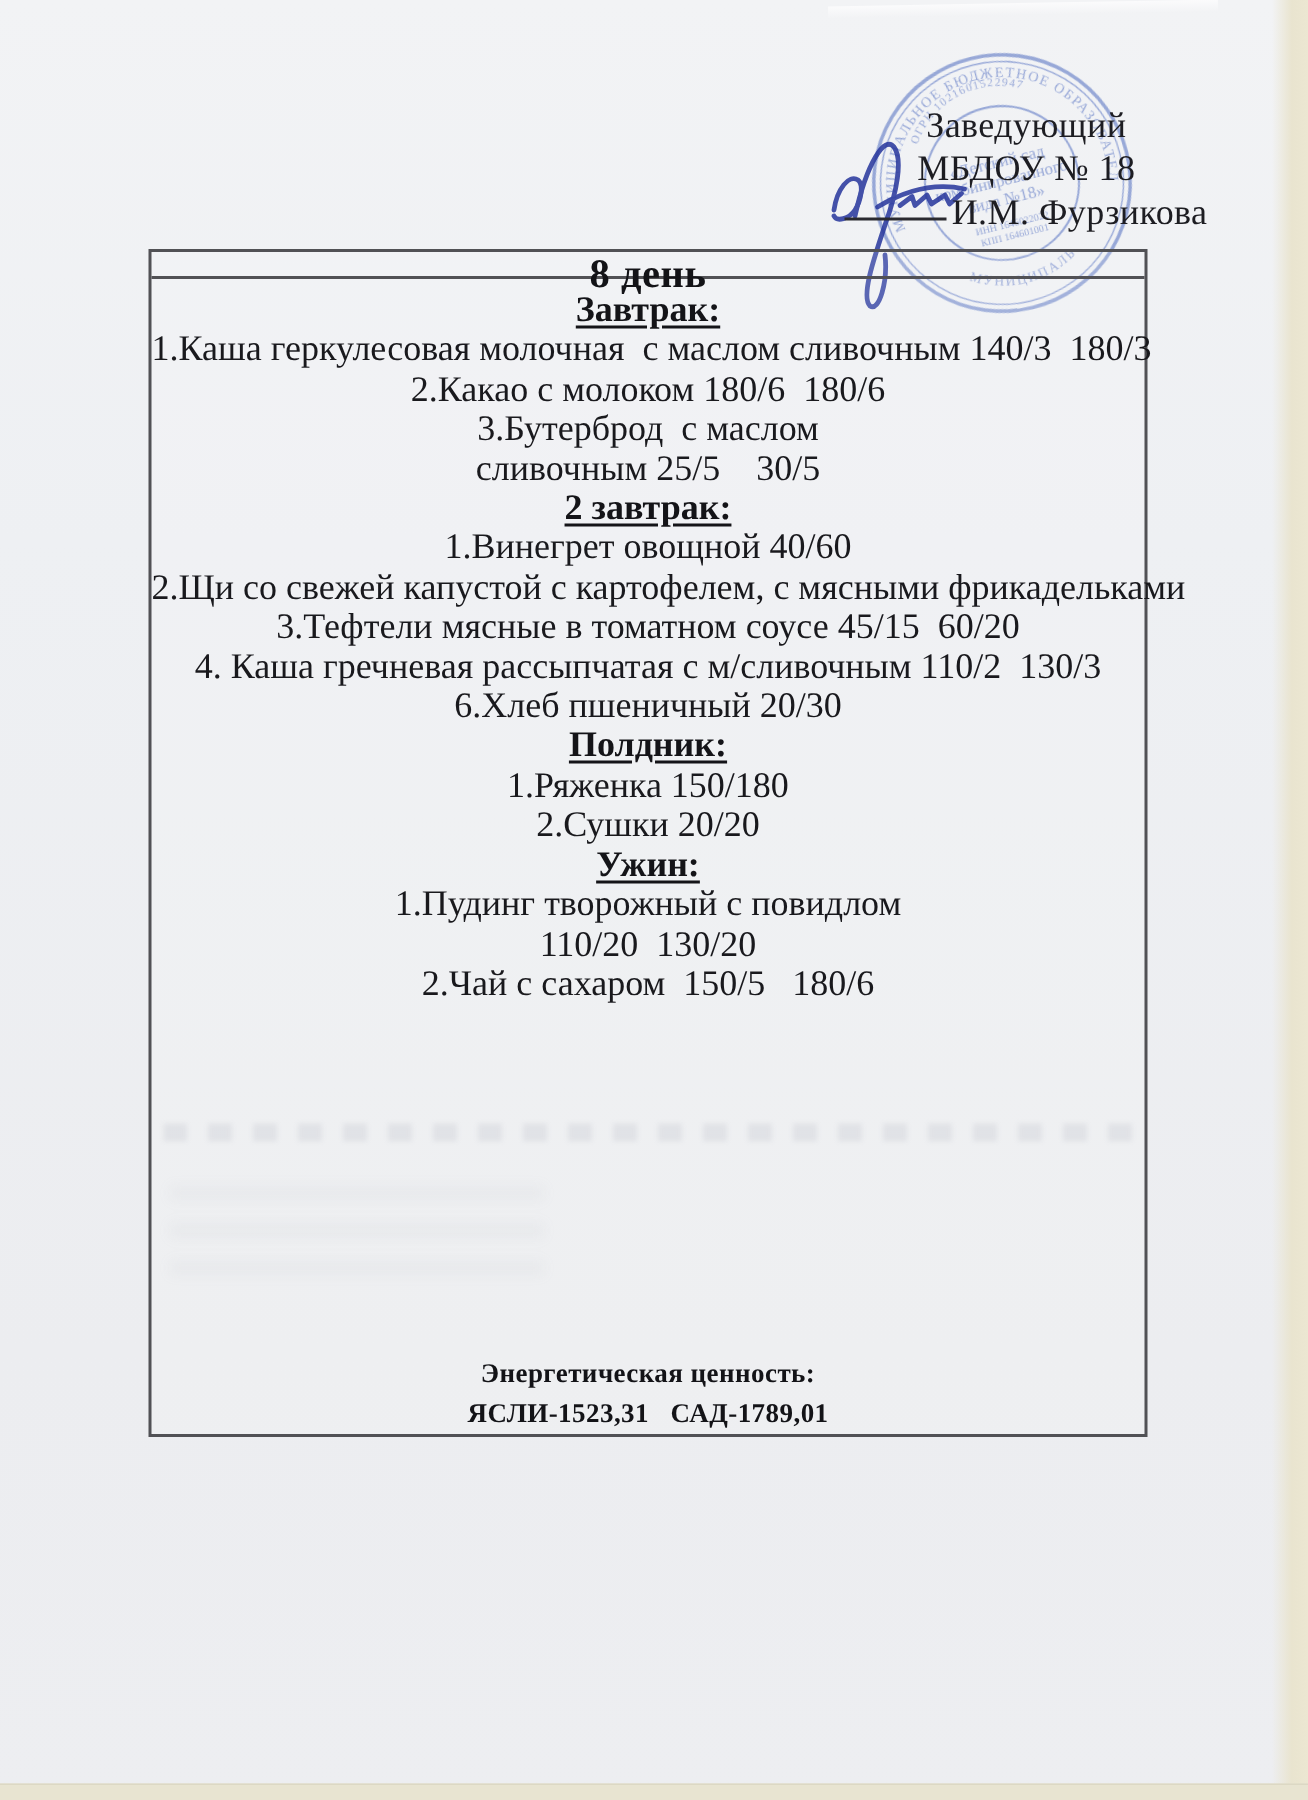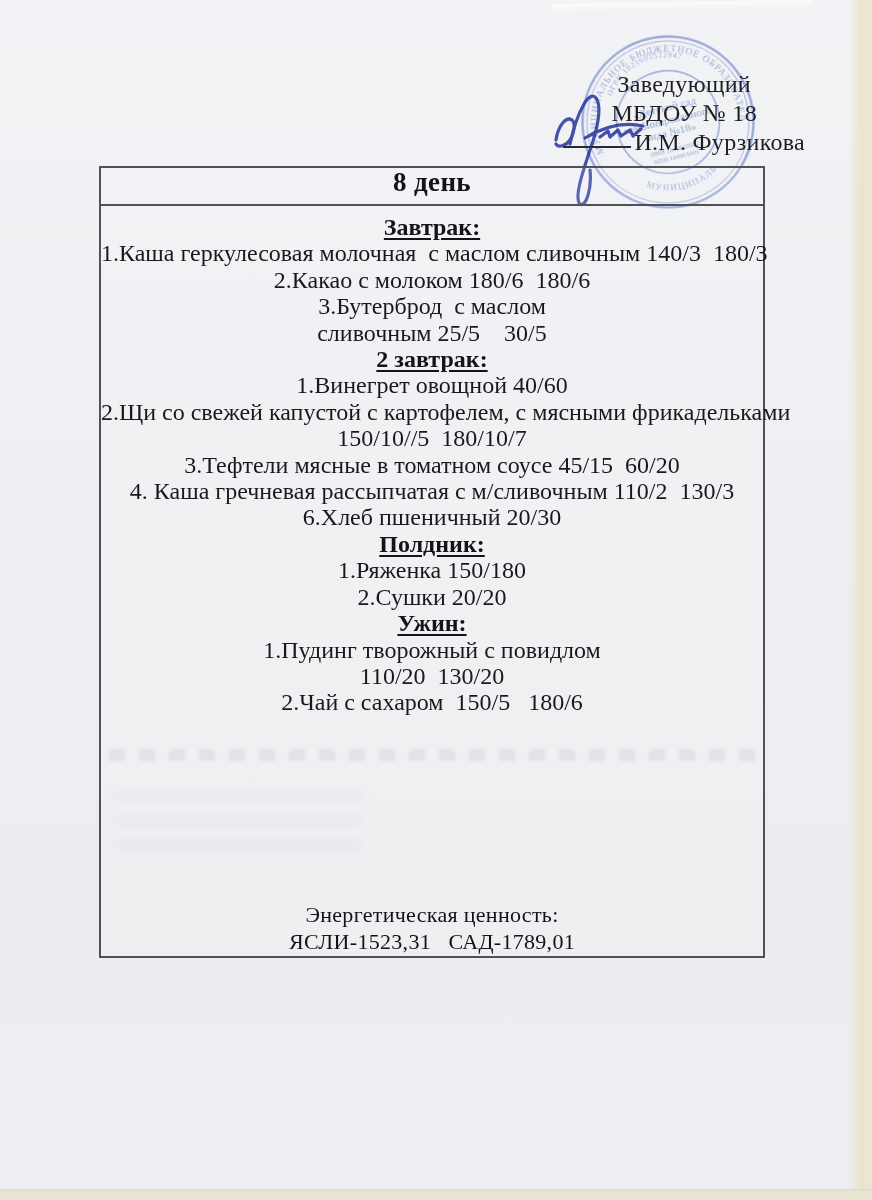--- a/index.html
+++ b/index.html
@@ -51,36 +51,36 @@
     overflow:visible;
   }
 
   
   .menu-box{
     position:absolute;left:99px;top:166px;width:666px;height:792px;
     border:2px solid #515155;box-sizing:border-box;
     background:rgba(255,255,255,0.12);
   }
   .menu-head{
-    height:38px;border-bottom:2px solid #515155;box-sizing:border-box;
+    height:18px;border-bottom:2px solid #515155;box-sizing:border-box;
     text-align:center;font-weight:bold;font-size:27px;line-height:29px;
     color:#131317;letter-spacing:.4px;
   }
   .menu-body{
     padding-top:8px;text-align:center;color:#19191d;
   }
   .line{font-size:24px;line-height:26.4px;white-space:pre;}
   .sec{font-weight:bold;color:#141418;}
   .sec .und{
     text-decoration:underline;text-decoration-thickness:2px;text-underline-offset:3px;
   }
   .energy{
     position:absolute;left:0;right:0;bottom:1px;text-align:center;
   }
-  .energy .line{font-weight:normal;font-size:22px;line-height:26.5px;color:#131317;letter-spacing:.3px;}
+  .energy .line{font-weight:bold;font-size:18px;line-height:26.5px;color:#131317;letter-spacing:.3px;}
 
   
   .ghost{position:absolute;pointer-events:none;}
   .g1{
     left:8px;right:8px;top:581px;height:12px;opacity:.55;filter:blur(1.6px);
     background:repeating-linear-gradient(90deg,rgba(148,153,168,.28) 0 16px,rgba(148,153,168,0) 16px 30px);
   }
   .g2{
     left:12px;width:250px;top:622px;height:72px;opacity:.5;filter:blur(4px);
     background:repeating-linear-gradient(180deg,rgba(158,163,176,.14) 0 11px,rgba(158,163,176,0) 11px 25px);
@@ -142,21 +142,20 @@
     <div class="menu-head">8 день</div>
     <div class="menu-body">
         <div class="line sec"><span class="und">Завтрак:</span></div>
         <div class="line item">1.Каша геркулесовая молочная  с маслом сливочным 140/3  180/3</div>
         <div class="line item">2.Какао с молоком 180/6  180/6</div>
         <div class="line item">3.Бутерброд  с маслом</div>
         <div class="line item">сливочным 25/5    30/5</div>
         <div class="line sec"><span class="und">2 завтрак:</span></div>
         <div class="line item">1.Винегрет овощной 40/60</div>
         <div class="line item">2.Щи со свежей капустой с картофелем, с мясными фрикадельками</div>
-        <div class="line item">150/10//5  180/10/7</div>
         <div class="line item">3.Тефтели мясные в томатном соусе 45/15  60/20</div>
         <div class="line item">4. Каша гречневая рассыпчатая с м/сливочным 110/2  130/3</div>
         <div class="line item">6.Хлеб пшеничный 20/30</div>
         <div class="line sec"><span class="und">Полдник:</span></div>
         <div class="line item">1.Ряженка 150/180</div>
         <div class="line item">2.Сушки 20/20</div>
         <div class="line sec"><span class="und">Ужин:</span></div>
         <div class="line item">1.Пудинг творожный с повидлом</div>
         <div class="line item">110/20  130/20</div>
         <div class="line item">2.Чай с сахаром  150/5   180/6</div>

